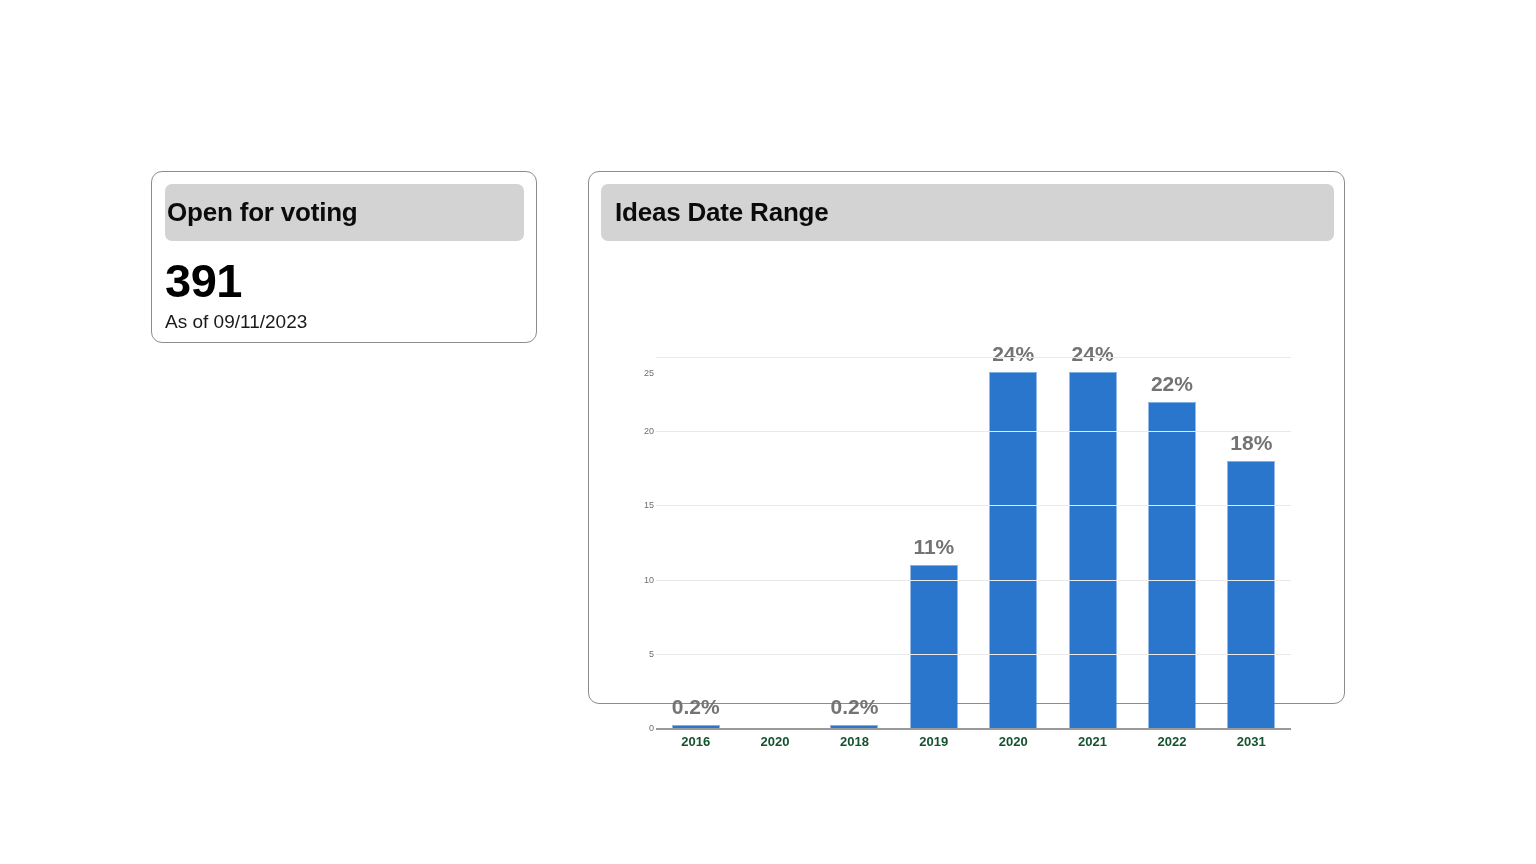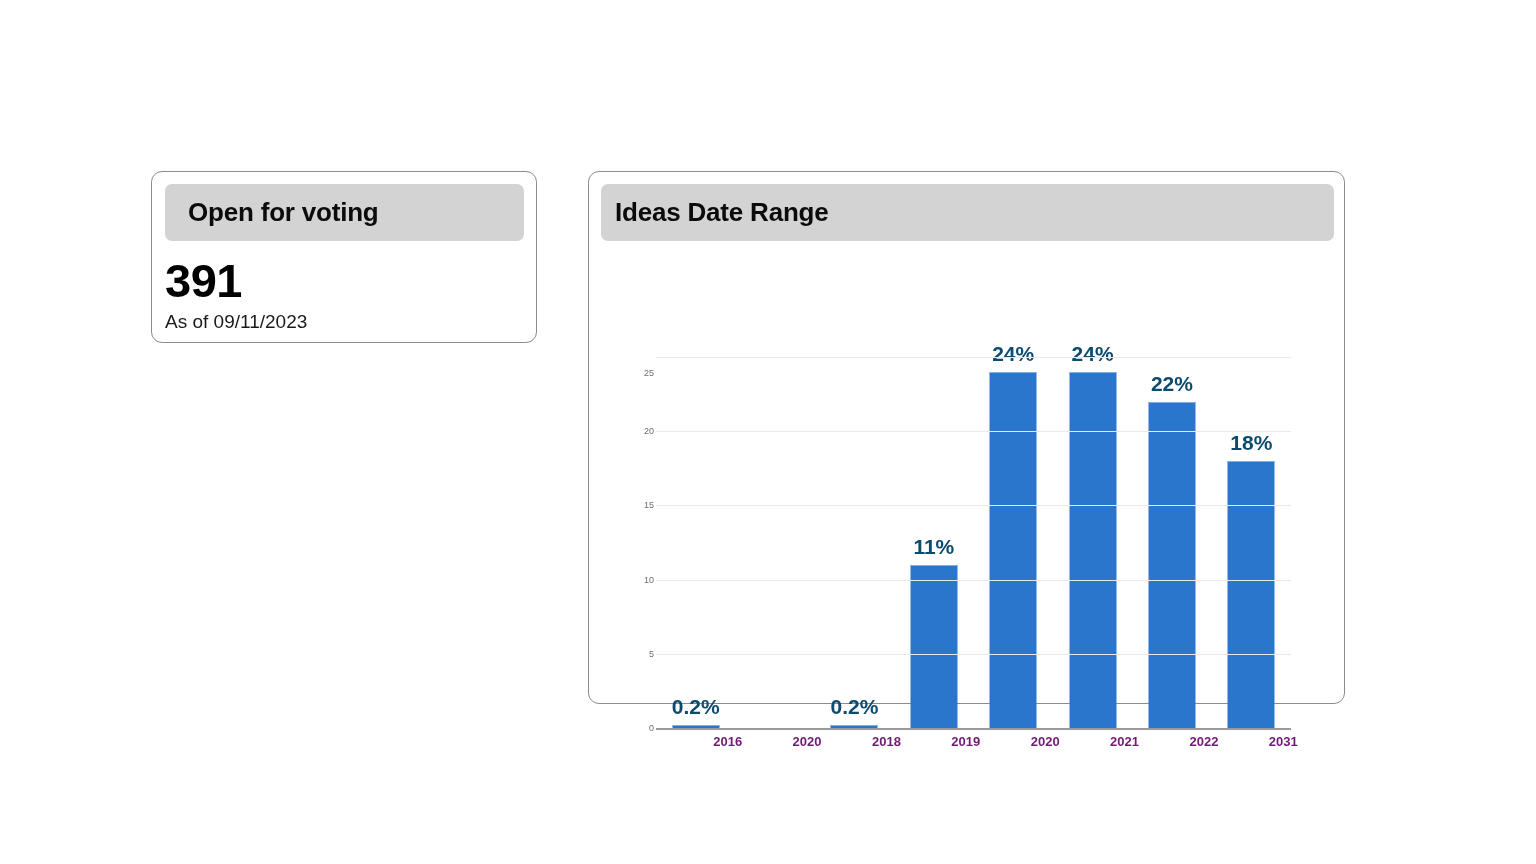--- a/index.html
+++ b/index.html
@@ -48,21 +48,21 @@
     left: 151px;
     top: 171px;
     width: 386px;
     height: 172px;
   }
   #kpi-card .card-header {
     left: 13px;
     top: 12px;
     width: 359px;
     height: 57px;
-    padding-left: 23px;
+    padding-left: 2px;
   }
   #kpi-value {
     position: absolute;
     left: 13px;
     top: 85px;
     font-size: 47px;
     font-weight: 700;
     color: #000000;
     letter-spacing: -0.5px;
     line-height: 1;
@@ -154,36 +154,35 @@
     background: #2a76cc;
     border-top: 1.5px solid #7fb0e0;
   }
   .bar.sliver { border-top: 1px solid #7fb0e0; }
   .bar-label {
     position: absolute;
     left: 50%;
     transform: translateX(-50%);
     font-size: 21px;
     font-weight: 700;
-    color: #0c4a6e;
+    color: #737373;
     white-space: nowrap;
     line-height: 1;
   }
   .xtick {
     position: absolute;
     top: 100%;
     left: 50%;
     transform: translateX(-50%);
     margin-top: 7px;
     font-size: 13px;
     font-weight: 700;
-    color: #701a75;
+    color: #14532d;
     white-space: nowrap;
     line-height: 1;
-    margin-left: 32px;
   }
 </style>
 </head>
 <body>
 
 <div id="stage">
 
   <div class="card" id="kpi-card">
     <div class="card-header">
       <span class="card-header-title">Open for voting</span>

